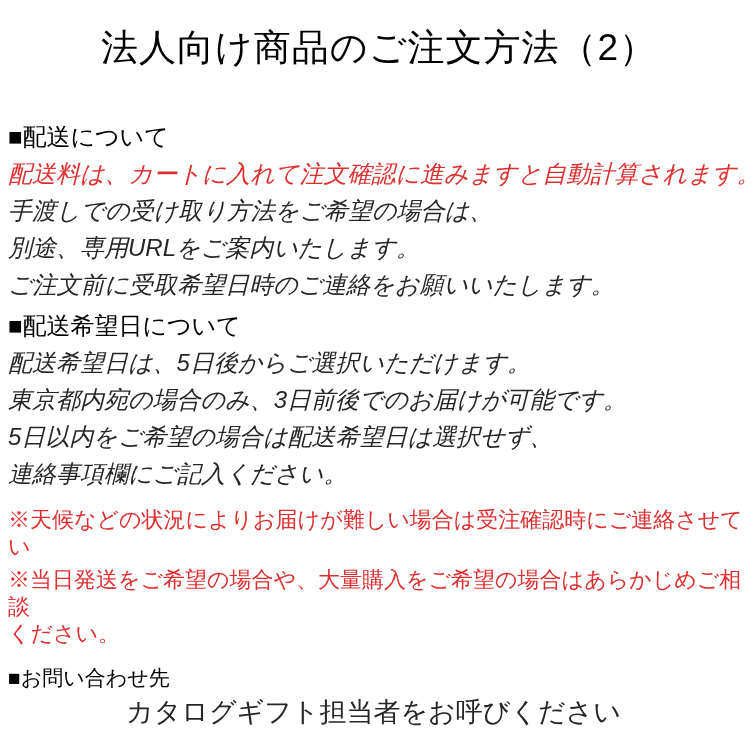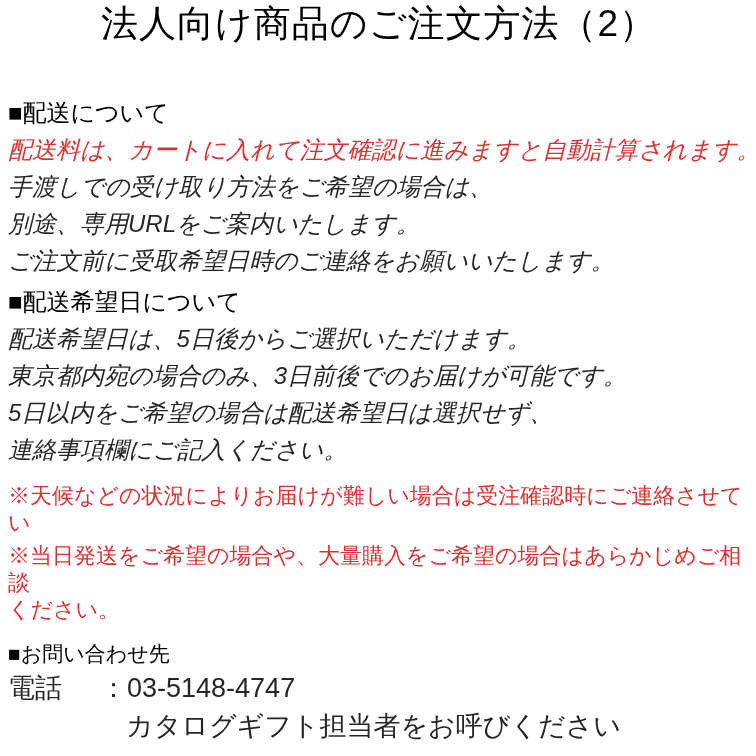--- a/index.html
+++ b/index.html
@@ -4,21 +4,21 @@
 <style>
   * { margin: 0; padding: 0; box-sizing: border-box; }
   html, body { background: #ffffff; }
   .page {
     position: relative;
     width: 756px;
     height: 756px;
     background: var(--background, #ffffff);
     color: var(--text, #262626);
     font-family: "Liberation Sans", sans-serif;
-    padding: 0 6px 0 8px;
+    padding: 24px 6px 0 8px;
     overflow: hidden;
   }
   .title {
     font-size: 37px;
     line-height: 48px;
     text-align: center;
     font-weight: 400;
     color: #000000;
     letter-spacing: 1px;
   }
@@ -88,22 +88,19 @@
       </div>
       <div class="note">
         <div>※当日発送をご希望の場合や、大量購入をご希望の場合はあらかじめご相談</div>
         <div>ください。</div>
       </div>
     </div>
   </section>
 
   <section>
     <div class="sec-heading small mt-sec3">■お問い合わせ先</div>
-    <div class="contact-row">
-      <span class="contact-label">電話</span><span>：</span><span class="mono-num">03-5148-4747</span>
-    </div>
     <div class="contact-row contact-indent">
       <span>カタログギフト担当者をお呼びください</span>
     </div>
 
   </section>
 
 </div>
 
 </body></html>

